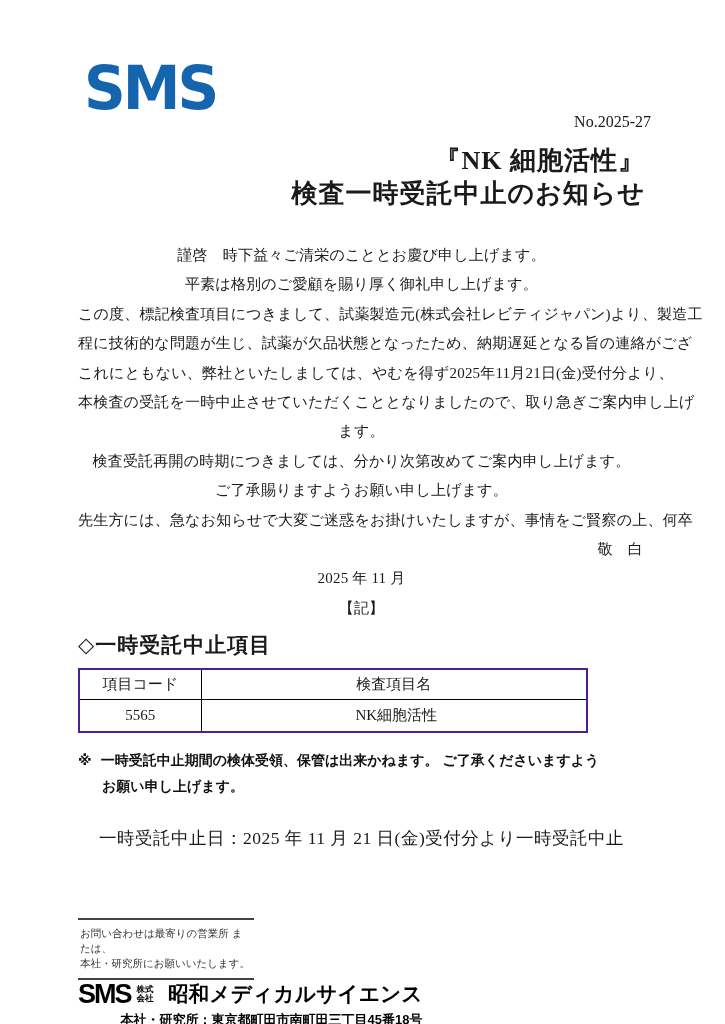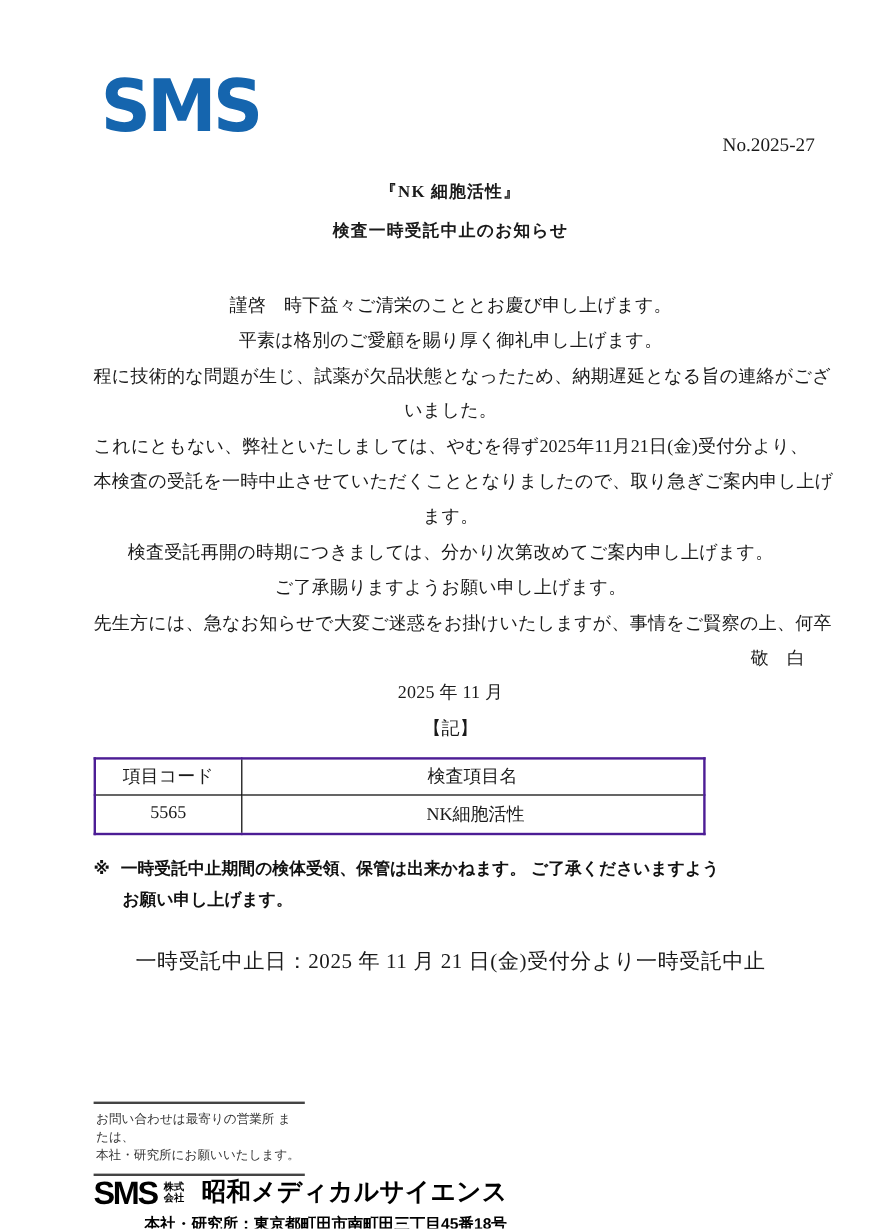--- a/index.html
+++ b/index.html
@@ -5,21 +5,21 @@
   * { margin: 0; padding: 0; box-sizing: border-box; }
   html, body { background: #ffffff; }
   .page {
     position: relative;
     width: 725px;
     height: 1024px;
     margin: 0 auto;
     background: #ffffff;
     font-family: "Liberation Serif", "DejaVu Serif", serif;
     color: #1a1a1a;
-    padding: 50px 52px 0 78px;
+    padding: 50px 80px 0 78px;
     overflow: hidden;
   }
   
   .logo {
     font-family: "DejaVu Sans", "Liberation Sans", sans-serif;
     font-weight: 900;
     font-size: 58px;
     line-height: 74px;
     letter-spacing: -3px;
     margin-left: 6px;
@@ -28,23 +28,23 @@
   }
   .doc-number {
     text-align: right;
     font-size: 16px;
     line-height: 20px;
     margin-top: -12px;
     margin-right: -6px;
   }
   .title {
     margin-top: 12px;
-    text-align: center;
-    font-weight: bold;
-    font-size: 14px;
+    text-align: right;
+    font-weight: bold;
+    font-size: 26px;
     line-height: 33px;
     letter-spacing: 1px;
   }
   
   .body-block { margin-top: 31px; }
   .body-line {
     font-size: 15px;
     line-height: 29.4px;
     white-space: nowrap;
     letter-spacing: 0.2px;
@@ -174,33 +174,34 @@
   <div class="doc-number">No.2025-27</div>
 
   <div class="title">
     <div>『NK 細胞活性』</div>
     <div>検査一時受託中止のお知らせ</div>
   </div>
 
   <div class="body-block">
     <div class="body-line">謹啓　時下益々ご清栄のこととお慶び申し上げます。</div>
     <div class="body-line">平素は格別のご愛顧を賜り厚く御礼申し上げます。</div>
+    <div class="body-line">この度、標記検査項目につきまして、試薬製造元(株式会社レビティジャパン)より、製造工</div>
     <div class="body-line">程に技術的な問題が生じ、試薬が欠品状態となったため、納期遅延となる旨の連絡がござ</div>
-    <div class="body-line">いました。</div>
     <div class="body-line">これにともない、弊社といたしましては、やむを得ず2025年11月21日(金)受付分より、</div>
     <div class="body-line">本検査の受託を一時中止させていただくこととなりましたので、取り急ぎご案内申し上げ</div>
     <div class="body-line">ます。</div>
     <div class="body-line">検査受託再開の時期につきましては、分かり次第改めてご案内申し上げます。</div>
     <div class="body-line">ご了承賜りますようお願い申し上げます。</div>
     <div class="body-line">先生方には、急なお知らせで大変ご迷惑をお掛けいたしますが、事情をご賢察の上、何卒</div>
     <div class="body-line closing-line">敬　白</div>
     <div class="body-line">2025 年 11 月</div>
     <div class="body-line record-line">【記】</div>
   </div>
 
+  <div class="section-heading">◇一時受託中止項目</div>
 
   <table class="items">
     <tbody>
         <tr>
       <th class="col-code">項目コード</th>
       <th>検査項目名</th>
     </tr>
     <tr>
       <td>5565</td>
       <td class="cell-name">NK細胞活性</td>

